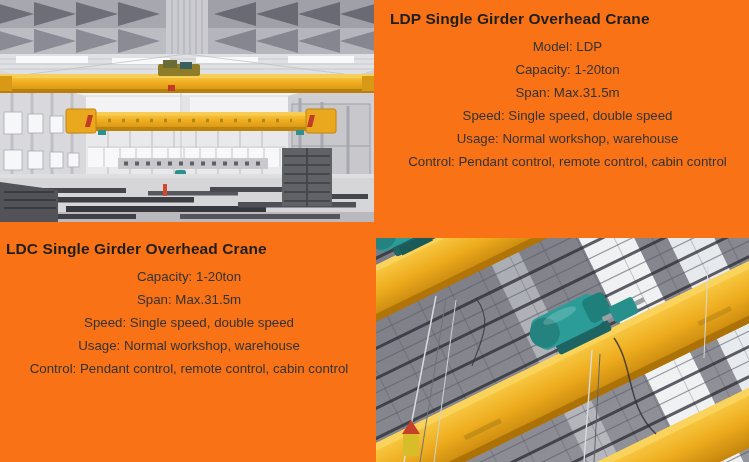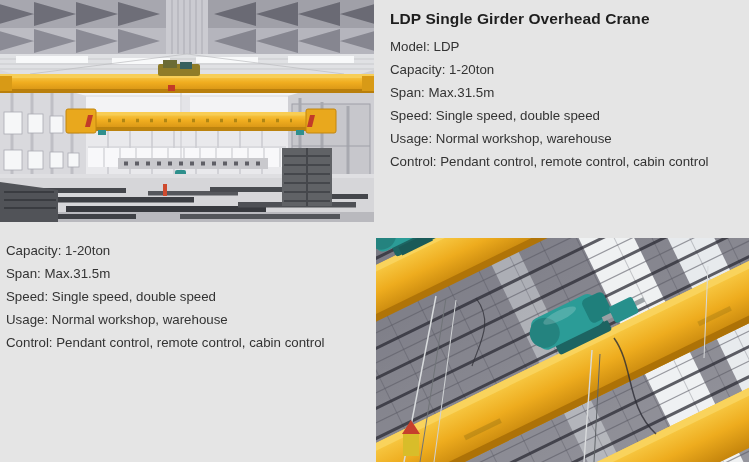--- a/index.html
+++ b/index.html
@@ -1,32 +1,32 @@
 <!DOCTYPE html>
 <html><head>
 <meta charset="utf-8">
 <style>
   html,body{margin:0;padding:0;background:#ffffff;}
   .canvas{
-    position:relative;width:749px;height:462px;background:#e5e5e5;overflow:hidden;
+    position:relative;width:749px;height:462px;background:#f97316;overflow:hidden;
     font-family:"Liberation Sans", sans-serif;
   }
   figure{margin:0;padding:0;position:absolute;}
   .photo-tl{left:0;top:0;width:374px;height:222px;}
   .photo-br{left:376px;top:238px;width:373px;height:224px;}
   .photo svg{display:block;}
   .specs{position:absolute;white-space:nowrap;}
   .specs-tr{left:390px;top:9px;width:355px;}
   .specs-bl{left:6px;top:239px;width:366px;}
   .specs .title{
     margin:0 0 7px 0;font-size:15.5px;font-weight:bold;color:#1e1e1e;line-height:19px;
     letter-spacing:0.1px;
   }
   .specs .line{
-    margin:0;font-size:13.3px;color:#333333;line-height:23px;
+    margin:0;font-size:13.3px;color:#333333;line-height:23px;text-align:center;
   }
 </style>
 </head>
 <body>
 
 <div class="canvas">
 
   <figure class="photo photo-tl">
     <svg width="374" height="222" viewBox="0 0 374 222">
       <defs>
@@ -165,20 +165,21 @@
     <h2 class="title">LDP Single Girder Overhead Crane</h2>
     <p class="line">Model: LDP</p>
     <p class="line">Capacity: 1-20ton</p>
     <p class="line">Span: Max.31.5m</p>
     <p class="line">Speed: Single speed, double speed</p>
     <p class="line">Usage: Normal workshop, warehouse</p>
     <p class="line">Control: Pendant control, remote control, cabin control</p>
   </section>
 
   <section class="specs specs-bl">
+    <h2 class="title">LDC Single Girder Overhead Crane</h2>
     <p class="line">Capacity: 1-20ton</p>
     <p class="line">Span: Max.31.5m</p>
     <p class="line">Speed: Single speed, double speed</p>
     <p class="line">Usage: Normal workshop, warehouse</p>
     <p class="line">Control: Pendant control, remote control, cabin control</p>
   </section>
 
   <figure class="photo photo-br">
     <svg width="373" height="224" viewBox="0 0 373 224">
       <defs>

